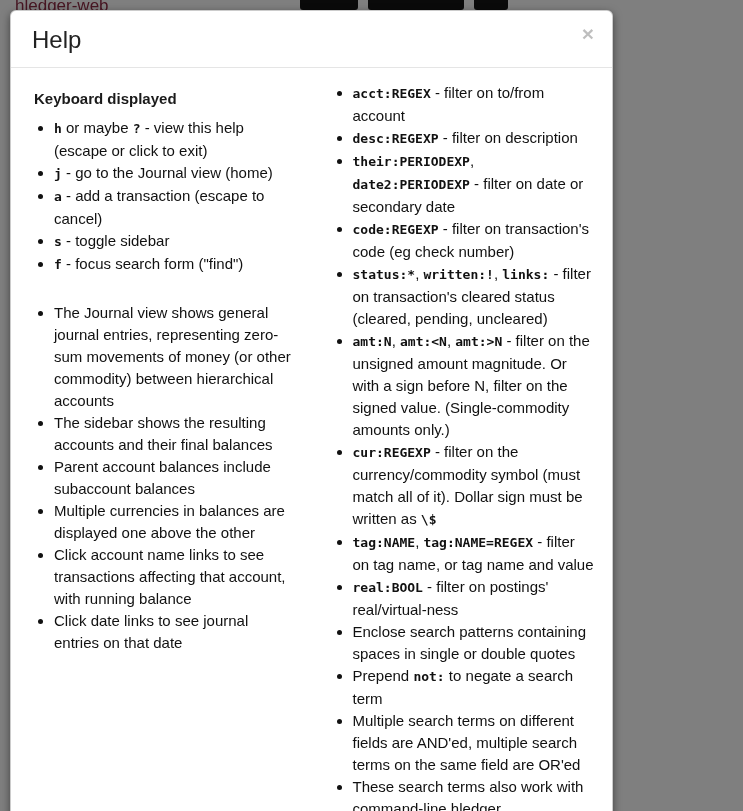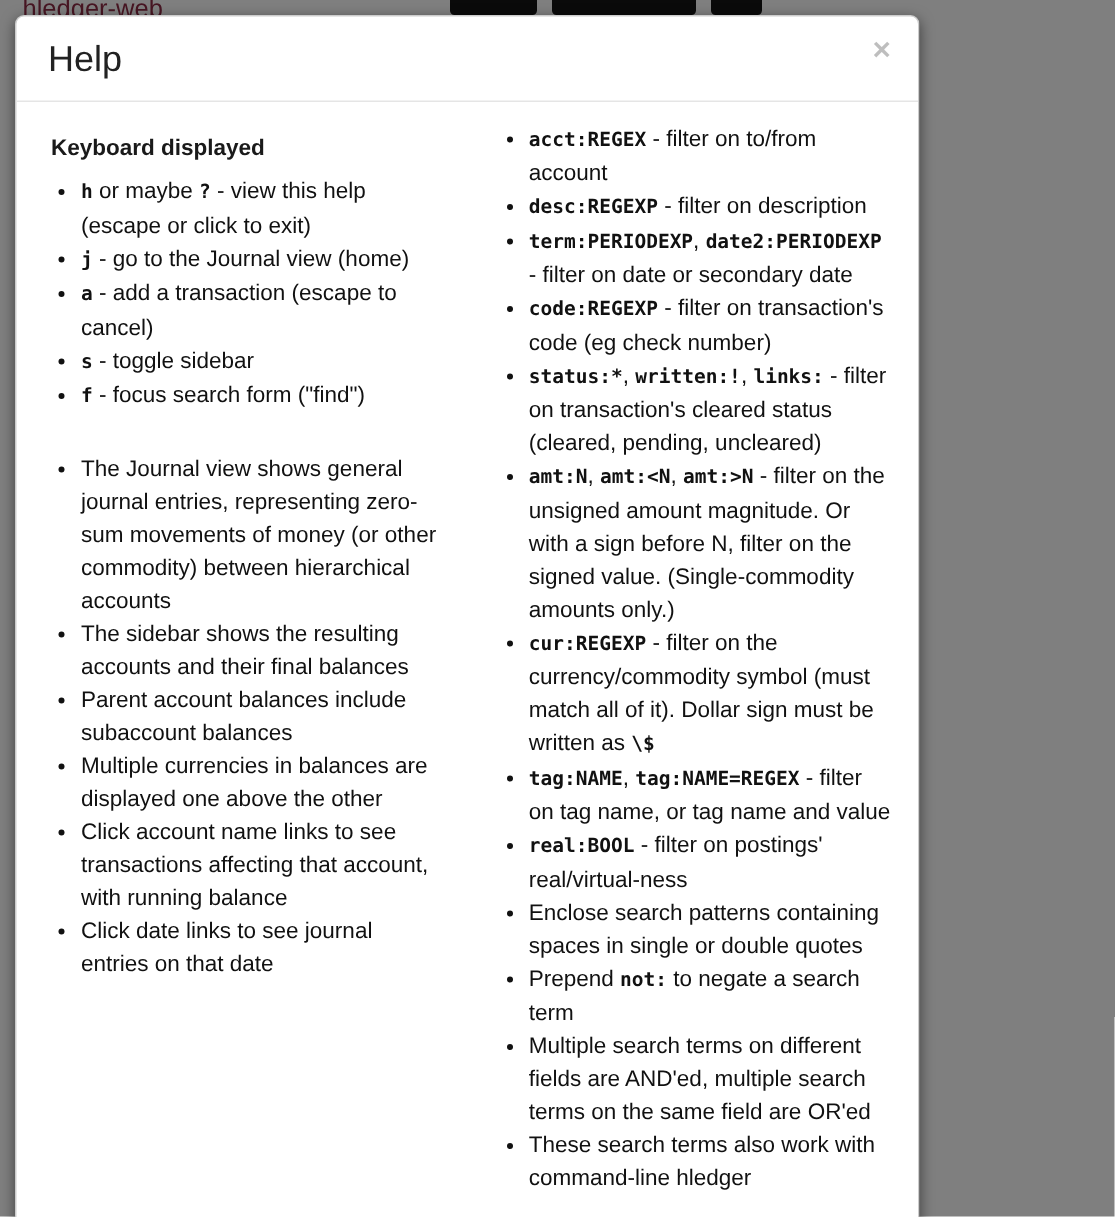--- a/index.html
+++ b/index.html
@@ -163,21 +163,21 @@
           <li><span>Multiple currencies in balances are displayed one above the other</span></li>
           <li><span>Click account name links to see transactions affecting that account, with running balance</span></li>
           <li><span>Click date links to see journal entries on that date</span></li>
         </ul>
     </div>
 
     <div class="col">
       <ul class="help-list">
           <li><code>acct:REGEX</code><span> - filter on to/from account</span></li>
           <li><code>desc:REGEXP</code><span> - filter on description</span></li>
-          <li><code>term:PERIODEXP</code><span>, </span><code>date2:PERIODEXP</code><span> - filter on date or secondary date</span></li>
+          <li><code>their:PERIODEXP</code><span>, </span><code>date2:PERIODEXP</code><span> - filter on date or secondary date</span></li>
           <li><code>code:REGEXP</code><span> - filter on transaction's code (eg check number)</span></li>
           <li><code>status:*</code><span>, </span><code>written:!</code><span>, </span><code>links:</code><span> - filter on transaction's cleared status (cleared, pending, uncleared)</span></li>
           <li><code>amt:N</code><span>, </span><code>amt:&lt;N</code><span>, </span><code>amt:&gt;N</code><span> - filter on the unsigned amount magnitude. Or with a sign before N, filter on the signed value. (Single-commodity amounts only.)</span></li>
           <li><code>cur:REGEXP</code><span> - filter on the currency/commodity symbol (must match all of it). Dollar sign must be written as </span><code>\$</code></li>
           <li><code>tag:NAME</code><span>, </span><code>tag:NAME=REGEX</code><span> - filter on tag name, or tag name and value</span></li>
           <li><code>real:BOOL</code><span> - filter on postings' real/virtual-ness</span></li>
           <li><span>Enclose search patterns containing spaces in single or double quotes</span></li>
           <li><span>Prepend </span><code>not:</code><span> to negate a search term</span></li>
           <li><span>Multiple search terms on different fields are AND'ed, multiple search terms on the same field are OR'ed</span></li>
           <li><span>These search terms also work with command-line hledger</span></li>

